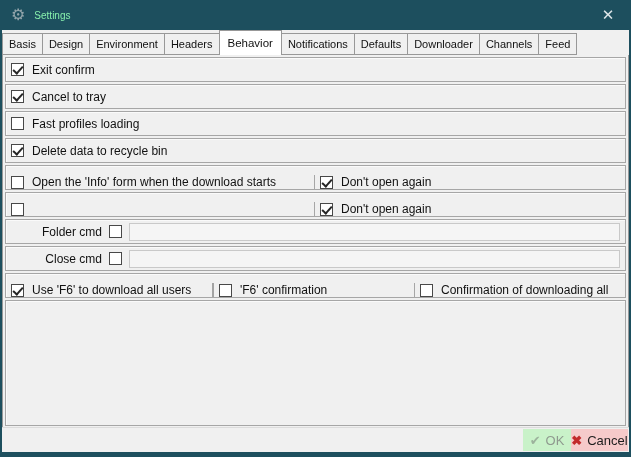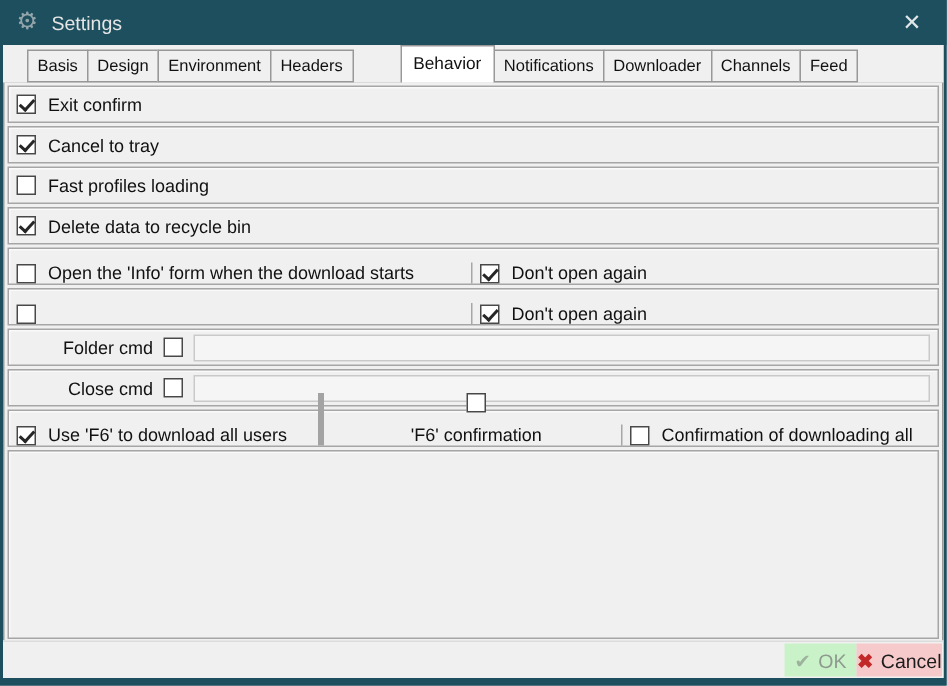--- a/index.html
+++ b/index.html
@@ -10,68 +10,68 @@
   }
   .window{position:absolute;inset:0;background:#1d4f5e;}
 
   
   .titlebar{
     position:absolute;top:0;left:0;right:0;height:30px;
     display:flex;align-items:center;gap:9px;padding-left:11px;
     background:#1d4f5e;color:#ffffff;
   }
   .gear-icon{color:#93a5ab;font-size:16px;line-height:1;}
-  .win-title{font-size:13px;color:#e5e5e5;}
+  .win-title{font-size:10px;color:#86efac;}
   .close-btn{
     position:absolute;right:10px;top:0;height:30px;width:26px;
     display:flex;align-items:center;justify-content:center;
     color:#dfe7e9;font-size:15px;cursor:default;
   }
 
   
   .client{
     position:absolute;left:2px;right:2px;top:30px;bottom:5px;
     background:#f0f0f0;
   }
 
   
   .tabbar{
     position:absolute;left:0;right:0;top:0;height:25px;
     display:flex;align-items:flex-end;background:#f0f0f0;
-    padding-left:16px;z-index:5;
+    padding-left:0;z-index:5;
   }
   .tab{
     box-sizing:border-box;height:22px;display:flex;align-items:center;
     padding:0 6px;background:#f0f0f0;
     border:1px solid #989898;border-left-width:1px;
     margin-right:-1px;
     font-size:11px;color:#111;white-space:nowrap;cursor:default;
   }
   .tab.active{
     height:25px;background:#ffffff;border-bottom:none;z-index:6;
-    padding:0 8px;font-size:11.5px;margin-left:32px;
+    padding:0 8px;font-size:11.5px;
   }
 
   
   .page{
     position:absolute;left:0;right:0;top:24px;height:373px;
     box-sizing:border-box;background:#f0f0f0;
     border:1px solid #989898;border-bottom:none;
   }
   .row{
     box-sizing:border-box;height:25px;margin:2px 2px 0 2px;
     border:1px solid #a6a6a6;background:#f0f0f0;
     box-shadow:inset 1px 1px 0 #fafafa;
     display:flex;align-items:flex-end;font-size:12px;color:#111;
   }
   .cell{display:flex;align-items:center;gap:8px;padding-left:5px;box-sizing:border-box;}
   .split2 .c1{width:308px;}
   .split2 .c2{flex:1;border-left:1px solid #a6a6a6;}
   .split3 .c1{width:206px;}
-  .split3 .c2{width:202px;border-left:4px solid #a3a3a3;flex-direction:column;}
+  .split3 .c2{width:202px;border-left:2px solid #a3a3a3;}
   .split3 .c3{flex:1;border-left:1px solid #a6a6a6;}
   .row-cmd{display:flex;align-items:center;gap:7px;padding:0 4px 0 16px;}
   .cmd-label{width:80px;text-align:right;font-size:12px;color:#111;}
   .cmd-input{
     flex:1;height:18px;box-sizing:border-box;
     background:#f5f5f5;border:1px solid #c9c9c9;
     font-family:"Liberation Sans",sans-serif;font-size:12px;padding:0 3px;
     margin-right:1px;outline:none;
   }
   .empty-panel{
@@ -120,20 +120,21 @@
 
   <div class="client">
 
     <div class="tabbar">
       <div class="tab">Basis</div>
       <div class="tab">Design</div>
       <div class="tab">Environment</div>
       <div class="tab">Headers</div>
       <div class="tab active">Behavior</div>
       <div class="tab">Notifications</div>
+      <div class="tab">Defaults</div>
       <div class="tab">Downloader</div>
       <div class="tab">Channels</div>
       <div class="tab">Feed</div>
     </div>
 
     <div class="page">
 
       <div class="row cell">
         <span class="cb" data-checked="true"></span>
         <span>Exit confirm</span>

